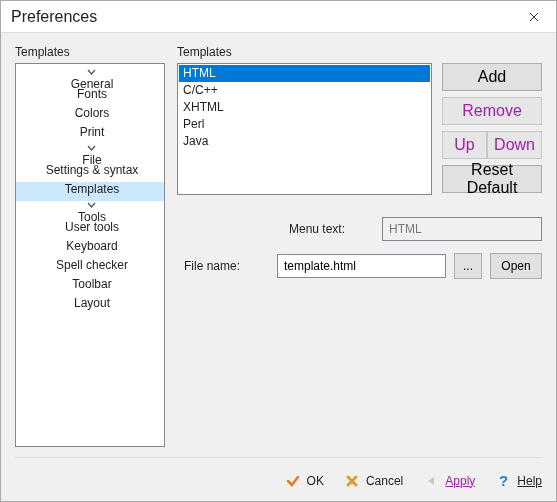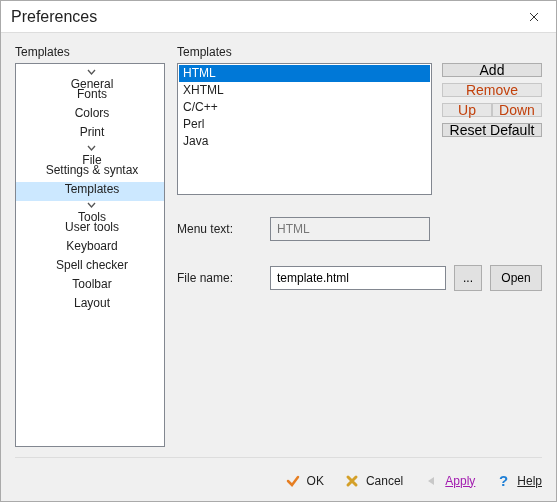--- a/index.html
+++ b/index.html
@@ -76,36 +76,36 @@
     padding: 1px;
   }
   .list-item {
     height: 17px; line-height: 17px;
     padding: 0 4px;
   }
   .list-item.selected { background: #0078d7; color: #fff; }
   
   .side-buttons { width: 100px; display: flex; flex-direction: column; gap: 6px; padding-top: 18px; }
   .btn {
-    height: 14px;
+    height: 28px;
     background: #e1e1e1;
     border: 1px solid #adadad;
-    font-family: inherit; font-size: 14px;
+    font-family: inherit; font-size: 16px;
     cursor: default;
     display: flex; align-items: center; justify-content: center;
   }
   .btn:disabled, .btn.disabled {
-    color: #c2410c;
+    color: #a21caf;
     background: #e6e6e6;
     border-color: #c7c7c7;
   }
   .btn-row { display: flex; gap: 0; }
   .btn-row .btn { flex: 1; }
   
-  .form-rows { margin-top: 22px; display: flex; flex-direction: column; gap: 24px; }
+  .form-rows { margin-top: 22px; display: flex; flex-direction: column; gap: 12px; align-items: flex-end; }
   .form-row { display: flex; align-items: center; gap: 8px; }
   .form-label { width: 85px; }
   .text-input {
     height: 24px;
     border: 1px solid #828790;
     background: #fff;
     padding: 0 6px;
     font-family: inherit; font-size: 12px;
     flex: 1;
   }
@@ -230,22 +230,22 @@
           </div>
         </div>
     </div>
 
     <div class="right">
       <div class="templates-row">
         <div class="templates-col">
           <div class="templates-label">Templates</div>
           <div class="listbox" id="listbox">
               <div class="list-item selected">HTML</div>
+              <div class="list-item">C/C++</div>
               <div class="list-item">XHTML</div>
-              <div class="list-item">C/C++</div>
               <div class="list-item">Perl</div>
               <div class="list-item">Java</div>
             </div>
         </div>
         <div class="side-buttons">
           <button class="btn">Add</button>
           <button class="btn disabled" disabled="">Remove</button>
           <div class="btn-row">
             <button class="btn disabled" disabled="">Up</button>
             <button class="btn disabled" disabled="">Down</button>

